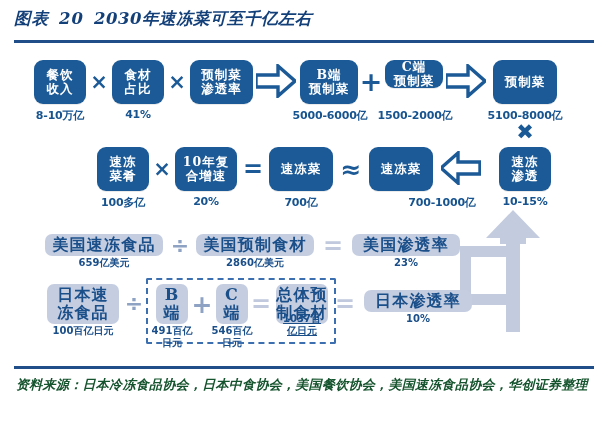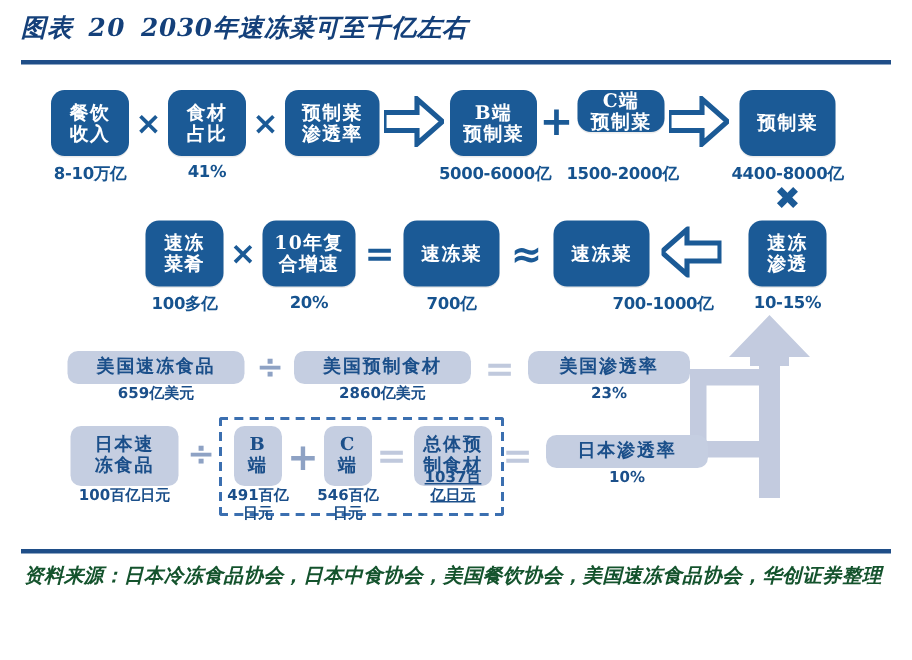--- a/index.html
+++ b/index.html
@@ -40,21 +40,21 @@
     letter-spacing:-.2px;
   }
 
   
   .lbox{
     position:absolute;background:#c5cee1;border-radius:7px;
     color:#1b4f8a;font-weight:bold;
     display:flex;align-items:center;justify-content:center;
     text-align:center;line-height:1.15;
     font-family:"DejaVu Serif","Liberation Serif",serif;
-    font-size:12px;letter-spacing:1.2px;
+    font-size:16px;letter-spacing:1.2px;
   }
   .lcap{
     position:absolute;color:#1b4f8a;font-weight:bold;font-size:10px;
     text-align:center;line-height:1.15;
     font-family:"DejaVu Sans","Liberation Sans",sans-serif;
   }
 
   
   .op{position:absolute;color:#1b5a96;font-weight:bold;
       display:flex;align-items:center;justify-content:center;}
@@ -134,21 +134,21 @@
 
   <div class="arrow" style="left:446px;top:64px;">
     <svg width="40" height="34" viewBox="0 0 40 34">
       <path d="M0 11 H22 V2 L39 17 L22 32 V23 H0 Z" fill="none" stroke="#1b5a96" stroke-width="3.4" stroke-linejoin="miter"></path>
     </svg>
   </div>
 
   <div class="dbox one-line" style="left:493px;top:60px;width:64px;height:44px;">
     <span>预制菜</span>
   </div>
-  <div class="cap" style="left:481px;top:108px;width:88px;">4400-8000亿</div>
+  <div class="cap" style="left:481px;top:108px;width:88px;">5100-8000亿</div>
 
   <div class="op op-x" style="left:515px;top:122px;width:20px;height:20px;">✖</div>
 
   <div class="dbox" style="left:97px;top:147px;width:52px;height:44px;">
     <span>速冻<br>菜肴</span>
   </div>
   <div class="cap" style="left:79px;top:195px;width:88px;">100多亿</div>
 
   <div class="op op-x" style="left:152px;top:159px;width:20px;height:20px;">×</div>
 

